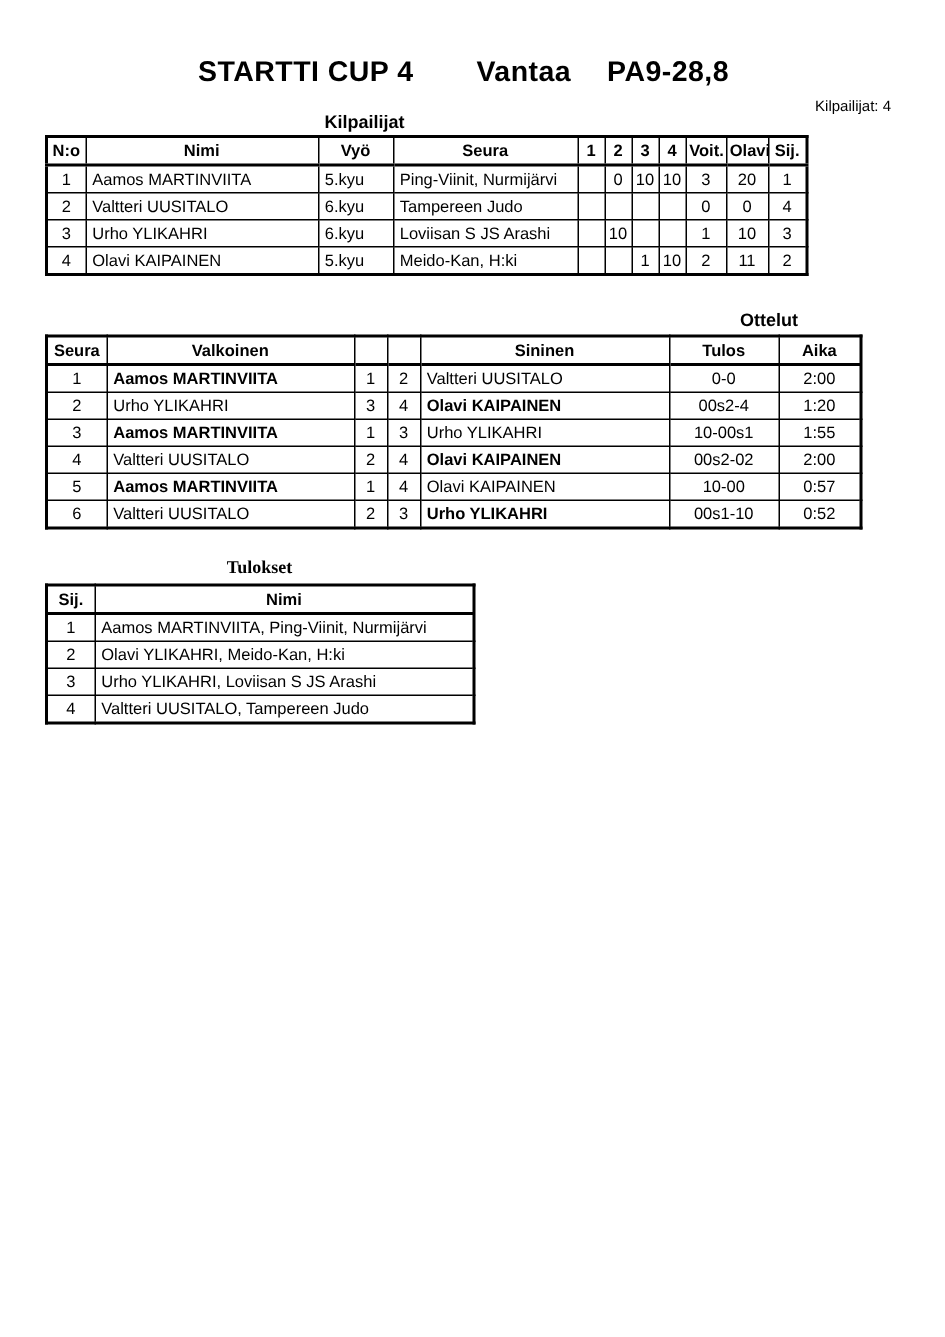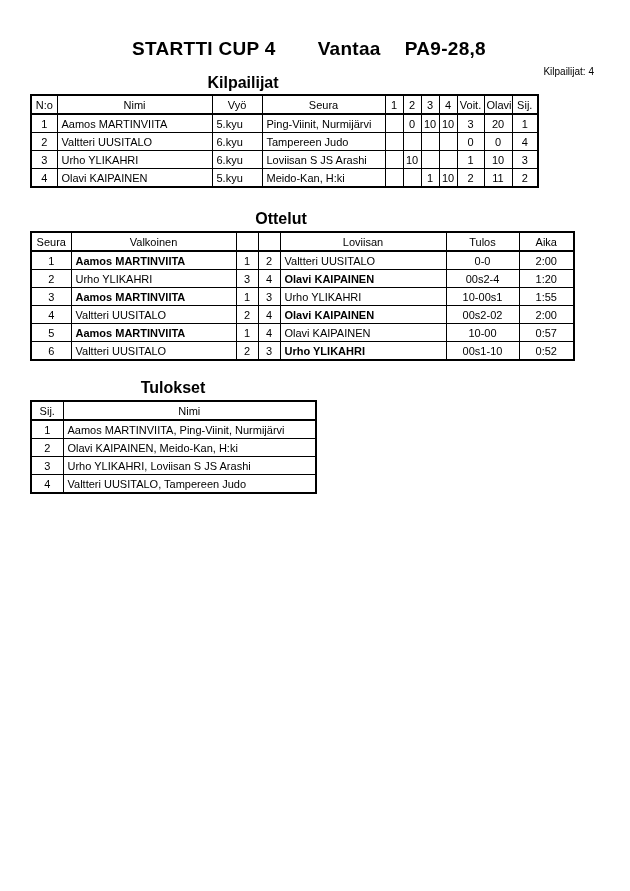--- a/index.html
+++ b/index.html
@@ -2,27 +2,27 @@
 <html><head>
 <meta charset="utf-8">
 <style>
   html,body{margin:0;padding:0;}
   body{width:630px;height:891px;background:#ffffff;color:#000;font-family:"Liberation Sans",sans-serif;}
   .page{position:relative;width:618px;height:891px;overflow:hidden;background:#fff;}
   .title{padding-top:38px;text-align:center;font-size:19px;font-weight:bold;white-space:nowrap;letter-spacing:0.3px;}
   .tgap1{display:inline-block;width:42px;}
   .tgap2{display:inline-block;width:24px;}
   .count-label{position:absolute;top:66px;right:24px;font-size:10px;}
-  .section-heading{font-weight:bold;font-size:16px;text-align:center;}
+  .section-heading{font-weight:bold;font-size:12px;text-align:center;}
   .h1{width:426px;margin:14px 0 2px 30px;}
-  .h2{width:502px;margin:22px 0 3px 30px;}
-  .h3{width:286px;margin:18px 0 3px 30px;}
+  .h2{width:502px;margin:22px 0 3px 30px;text-align:right;}
+  .h3{width:286px;margin:18px 0 3px 30px;font-family:Liberation Serif, serif;}
   table{border-collapse:collapse;table-layout:fixed;margin-left:30px;border:2px solid #000;font-size:11px;}
   th,td{border:1px solid #000;height:17px;padding:0 2px;overflow:hidden;white-space:nowrap;}
-  th{font-weight:normal;text-align:center;border-bottom:2px solid #000;}
+  th{font-weight:bold;text-align:center;border-bottom:2px solid #000;}
   td.c{text-align:center;padding:0 1px;}
   td.l{text-align:left;padding-left:4px;margin-left:12px;}
   [data-weight="bold"]{font-weight:bold;}
 </style>
 </head>
 <body>
 
 <div class="page">
 
   <div class="title">
@@ -127,21 +127,21 @@
       <col style="width:166px">
         <col style="width:73px">
         <col style="width:55px">
     </colgroup>
     <thead>
       <tr>
         <th>Seura</th>
         <th>Valkoinen</th>
         <th></th>
         <th></th>
-        <th>Loviisan</th>
+        <th>Sininen</th>
         <th>Tulos</th>
         <th>Aika</th>
       </tr>
     </thead>
     <tbody>
       <tr>
         <td class="c">1</td>
         <td class="l" data-weight="bold">Aamos MARTINVIITA</td>
         <td class="c">1</td>
         <td class="c">2</td>
@@ -209,21 +209,21 @@
         <th>Nimi</th>
       </tr>
     </thead>
     <tbody>
       <tr>
         <td class="c">1</td>
         <td class="l">Aamos MARTINVIITA, Ping-Viinit, Nurmijärvi</td>
       </tr>
       <tr>
         <td class="c">2</td>
-        <td class="l">Olavi KAIPAINEN, Meido-Kan, H:ki</td>
+        <td class="l">Olavi YLIKAHRI, Meido-Kan, H:ki</td>
       </tr>
       <tr>
         <td class="c">3</td>
         <td class="l">Urho YLIKAHRI, Loviisan S JS Arashi</td>
       </tr>
       <tr>
         <td class="c">4</td>
         <td class="l">Valtteri UUSITALO, Tampereen Judo</td>
       </tr>
     </tbody>

